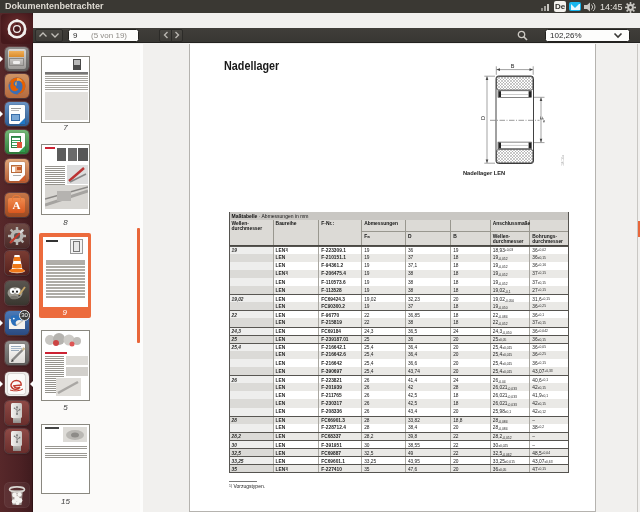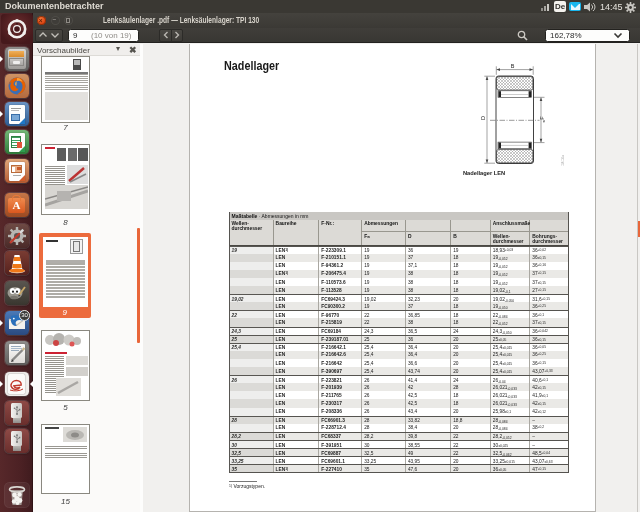--- a/index.html
+++ b/index.html
@@ -66,68 +66,51 @@
           </g>
           <g transform="rotate(315 5.5 5.5)">
             <rect x="4.7" y="0" width="1.6" height="2.2"></rect>
           </g>
         </g>
       </g>
       <circle cx="5.5" cy="5.5" r="1.4" fill="#3a3833"></circle>
     </svg>
 </div>
 <div id="win">
-<div id="titlebar">
-<div class="wbtn" style="left:3.5px;background:radial-gradient(circle at 35% 30%,#f4793a,#de4715 60%,#b43a10);box-shadow:inset 0 0 0 1px rgba(120,40,5,.8)">
-        <div style="position:absolute;left:2.2px;top:1px;font-size:6.5px;color:#69220a;font-weight:bold">×</div>
-      </div>
-<div class="wbtn" style="left:17.5px;background:#3f3d39;box-shadow:inset 0 0 0 1px #4e4c47">
-        <div style="position:absolute;left:2px;top:-1.4px;font-size:6.5px;color:#8e8b85;font-weight:bold">–</div>
-      </div>
-<div class="wbtn" style="left:30.5px;background:#3f3d39;box-shadow:inset 0 0 0 1px #4e4c47">
-        <div style="position:absolute;left:2.2px;top:2.2px;width:4.5px;height:4.5px;border:1px solid #8e8b85"></div>
-      </div>
-<div id="titletext">Lenksäulenlager .pdf — Lenksäulenlager: TPI 130</div>
-</div>
 <div id="toolbar">
 <div class="abs" style="left:2px;top:0.5px;width:28px;height:13px;background:linear-gradient(#4a4843,#3d3b37);border:1px solid #2c2b28;border-radius:2px"></div>
 <svg class="abs" style="left:5px;top:3px" width="10" height="8" viewBox="0 0 10 8">
         <path d="M1.5 5.5 L5 2 L8.5 5.5" stroke="#c2bfb9" stroke-width="1.3" fill="none"></path>
       </svg>
 <svg class="abs" style="left:17px;top:3px" width="10" height="8" viewBox="0 0 10 8">
         <path d="M1.5 2.5 L5 6 L8.5 2.5" stroke="#c2bfb9" stroke-width="1.3" fill="none"></path>
       </svg>
 <div class="abs" style="left:35px;top:0.5px;width:71px;height:13px;background:#fdfdfc;border-radius:2.5px;border:1px solid #23221f"></div>
 <div class="abs" style="left:40px;top:2.5px;font-size:8px;color:#2c2c2c">9</div>
-<div class="abs" style="left:58px;top:2.5px;font-size:8px;color:#908d88">(10 von 19)</div>
+<div class="abs" style="left:58px;top:2.5px;font-size:8px;color:#908d88">(5 von 19)</div>
 <div class="abs" style="left:126px;top:0.5px;width:24px;height:13px;background:linear-gradient(#4a4843,#3d3b37);border:1px solid #2c2b28;border-radius:2px"></div>
 <div class="abs" style="left:137.5px;top:1.5px;width:1px;height:11px;background:#2c2b28"></div>
 <svg class="abs" style="left:129px;top:3px" width="8" height="8" viewBox="0 0 8 8">
         <path d="M5.5 1 L2.5 4 L5.5 7" stroke="#b9b6b0" stroke-width="1.4" fill="none"></path>
       </svg>
 <svg class="abs" style="left:140px;top:3px" width="8" height="8" viewBox="0 0 8 8">
         <path d="M2.5 1 L5.5 4 L2.5 7" stroke="#b9b6b0" stroke-width="1.4" fill="none"></path>
       </svg>
 <svg class="abs" style="left:484px;top:2px" width="11" height="11" viewBox="0 0 11 11">
         <circle cx="4.5" cy="4.5" r="3.2" stroke="#ccc9c3" stroke-width="1.3" fill="none"></circle>
         <line x1="7" y1="7" x2="10" y2="10" stroke="#ccc9c3" stroke-width="1.6"></line>
       </svg>
 <div class="abs" style="left:512px;top:0.5px;width:85px;height:13px;background:#fdfdfc;border-radius:2.5px;border:1px solid #23221f"></div>
-<div class="abs" style="left:517px;top:2.5px;font-size:8px;color:#2c2c2c">162,78%</div>
+<div class="abs" style="left:517px;top:2.5px;font-size:8px;color:#2c2c2c">102,26%</div>
 <svg class="abs" style="left:580px;top:4px" width="10" height="7" viewBox="0 0 10 7">
         <path d="M1.5 1.5 L5 5 L8.5 1.5" stroke="#3a3936" stroke-width="1.6" fill="none"></path>
       </svg>
 </div>
 <div id="content">
 <div id="sidebar">
-<div id="sbhead">
-          <span style="position:absolute;left:4px;top:1.5px;font-size:8px;color:#4a4944">Vorschaubilder</span>
-          <span style="position:absolute;left:83px;top:0px;font-size:8px;color:#55534e">▾</span>
-          <span style="position:absolute;left:96px;top:0.5px;font-size:9px;font-weight:bold;color:#55534e">✖</span>
-        </div>
 <div class="thumb" style="top:12px;height:66.5px">
 <div class="abs" style="left:31px;top:1.5px;width:8px;height:11px;background:#4a4a4a"></div>
 <div class="abs" style="left:32px;top:3px;width:6px;height:5px;background:#b8b8b8"></div>
 <div class="abs" style="left:3px;top:15px;width:43px;height:19px;background:repeating-linear-gradient(#a6a49e 0, #a6a49e 0.9px, transparent 0.9px, transparent 2.1px)"></div>
 <div class="abs" style="left:3px;top:15px;width:43px;height:2.2px;background:#777"></div>
 <div class="abs" style="left:3px;top:34.5px;width:43px;height:28px;background:#e3e1de"></div>
 </div>
 <div class="tlabel" style="top:79px">7</div>
 <div class="thumb" style="top:100px;height:71px">
 <div class="abs" style="left:3px;top:2px;width:10px;height:2px;background:#c23"></div>

